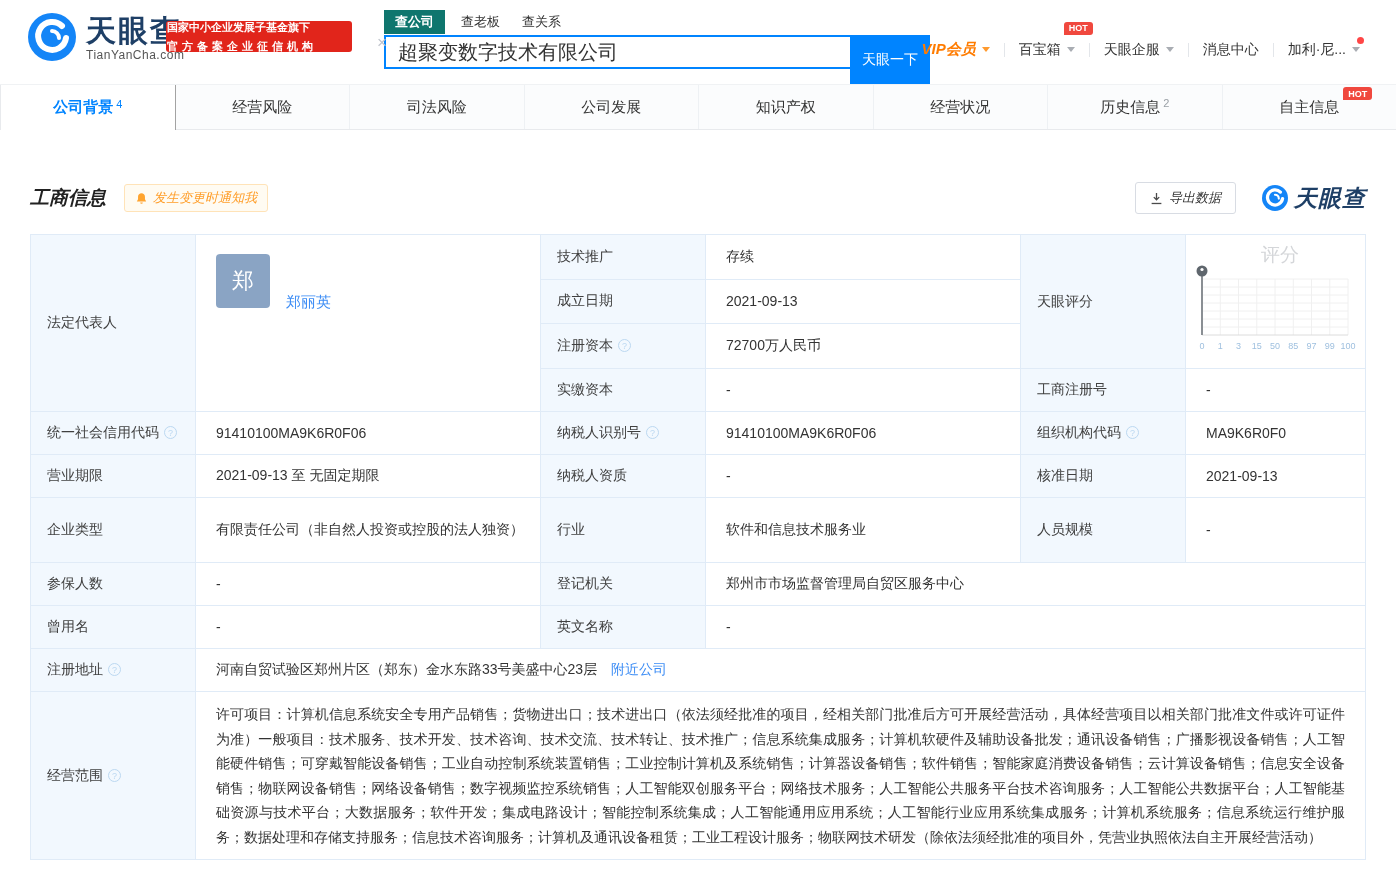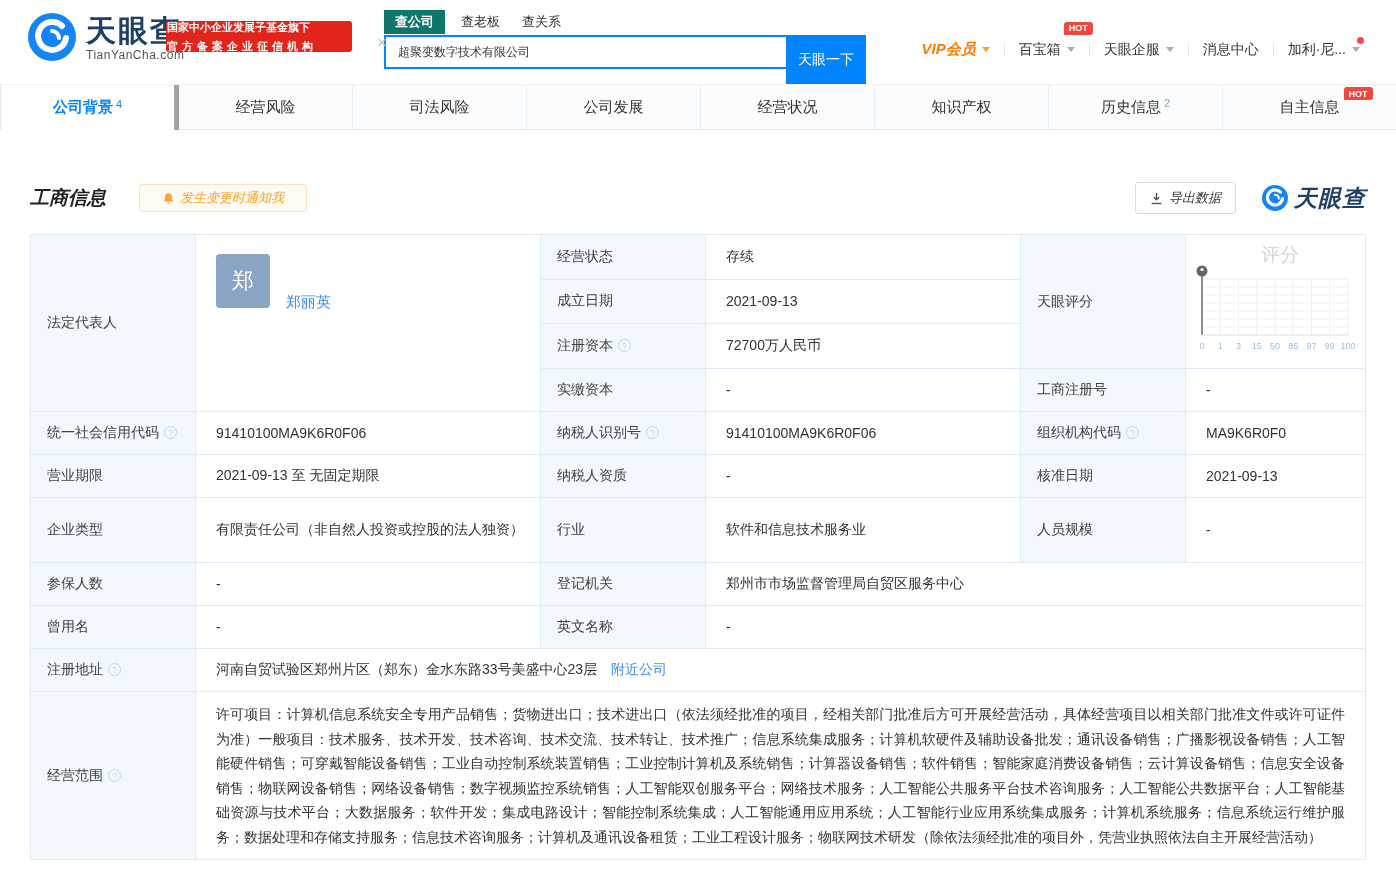--- a/index.html
+++ b/index.html
@@ -15,21 +15,21 @@
   .gov-badge { position:absolute; left:166px; top:21px; width:186px; height:31px; background:#e1251b;
     border-radius:3px; color:#fff; font-size:11px; font-weight:bold; display:flex; flex-direction:column;
     justify-content:center; padding:0 1px; line-height:19px; }
   .gov-badge .l2 { letter-spacing:4px; }
 
   .searchwrap { position:absolute; left:384px; top:10px; }
   .stabs { display:flex; align-items:center; height:24px; }
   .stab { font-size:13px; color:#333; margin-right:22px; cursor:pointer; }
   .stab.active { background:#0f766e; color:#fff; padding:3px 11px; margin-right:16px; font-weight:bold; }
   .sbar { display:flex; margin-top:1px; }
-  .sinput { width:402px; height:34px; border:2px solid #0084ff; border-right:none; font-size:12px;
+  .sinput { width:466px; height:34px; border:2px solid #0084ff; border-right:none; font-size:20px;
     padding:0 30px 0 12px; color:#333; outline:none; font-family:inherit; }
   .sclear { position:absolute; left:372px; top:33px; color:#c0c4cc; font-size:17px; cursor:pointer; width:20px; text-align:center; }
   .sbtn { width:80px; height:49px; background:#0084ff; color:#fff; border:none; font-size:14px; cursor:pointer; font-family:inherit; }
 
   .topmenu { position:absolute; right:22px; top:40px; display:flex; align-items:center; font-size:14px; }
   .tm-item { position:relative; display:flex; align-items:center; padding:0 14px; cursor:pointer; white-space:nowrap; }
   .tm-sep { width:1px; height:14px; background:#e3e6ea; }
   .vip { color:#ff7c00; font-weight:bold; font-style:italic; font-size:15px; }
   .caret { width:0; height:0; border-left:4px solid transparent; border-right:4px solid transparent;
     border-top:5px solid #a9adb3; margin-left:6px; }
@@ -37,31 +37,31 @@
   .hot-float { position:absolute; top:-19px; right:-4px; background:#f0483e; color:#fff; font-size:9px;
     font-weight:bold; padding:1.5px 5px; border-radius:3px 3px 3px 0; }
   .user-dot { position:absolute; top:-4px; right:10px; width:7px; height:7px; border-radius:50%; background:#ff4646; }
 
   
   .tabbar { display:flex; height:46px; background:#fbfcfd; border-top:1px solid #f0f2f4; border-bottom:1px solid #e8eaed; }
   .tab { flex:1; position:relative; display:flex; align-items:center; justify-content:center;
     font-size:15px; color:#333; cursor:pointer; border-right:1px solid #eef1f4; }
   .tab:last-child { border-right:none; }
   .tab.active { background:#fff; color:#0084ff; font-weight:bold; border-left:1px solid #e8eaed;
-    border-right:5px solid #a3a3a3; margin-bottom:-1px; }
+    border-right:1px solid #a3a3a3; margin-bottom:-1px; }
   .tab sup { font-size:11px; margin-left:3px; margin-top:-8px; color:#9aa0a6; font-weight:normal; }
   .tab.active sup { color:#0084ff; }
   .tab-hot { position:absolute; top:2px; left:calc(50% + 34px); background:#f0483e; color:#fff;
     font-size:9px; font-weight:bold; padding:1.5px 5px; border-radius:3px 3px 3px 0; }
 
   
   .section-head { display:flex; align-items:center; margin:52px 30px 20px 30px;font-style:italic; }
   .section-title { font-size:19px; font-weight:bold; color:#222; }
-  .notify-btn { display:flex; align-items:center; margin-left:33px; background:#fffbf2; border:1px solid #ffe3b8;
-    border-radius:3px; padding:4px 22px; font-size:13px; color:#ff9d28; cursor:pointer; }
+  .notify-btn { display:flex; align-items:center; margin-left:18px; background:#fffbf2; border:1px solid #ffe3b8;
+    border-radius:3px; padding:4px 10px; font-size:13px; color:#ff9d28; cursor:pointer; }
   .notify-btn svg { margin-right:5px; }
   .spacer { flex:1; }
   .export-btn { display:flex; align-items:center; border:1px solid #d8dce3; border-radius:3px; background:#fff;
     padding:6px 14px; font-size:13px; color:#333; cursor:pointer; }
   .export-btn svg { margin-right:6px; }
   .watermark { display:flex; align-items:center; margin-left:26px; }
   .watermark-text { font-size:23px; font-weight:bold; color:#1e3f66; margin-left:6px; letter-spacing:1px; }
 
   
   table.info { width:1336px; margin:0 30px; border-collapse:collapse; table-layout:fixed; }
@@ -155,24 +155,24 @@
   <div class="tab">
     <span>经营风险</span>
   </div>
   <div class="tab">
     <span>司法风险</span>
   </div>
   <div class="tab">
     <span>公司发展</span>
   </div>
   <div class="tab">
+    <span>知识产权</span>
+  </div>
+  <div class="tab">
     <span>经营状况</span>
-  </div>
-  <div class="tab">
-    <span>知识产权</span>
   </div>
   <div class="tab">
     <span>历史信息</span>
     <sup>2</sup>
   </div>
   <div class="tab">
     <span>自主信息</span>
     <span class="tab-hot">HOT</span>
   </div>
 </div>
@@ -215,21 +215,21 @@
   </colgroup>
   <tbody>
       <tr class="r43">
     <td class="lbl" rowspan="4">法定代表人</td>
     <td class="val rep-cell" rowspan="4">
       <div class="rep-wrap">
         <div class="avatar">郑</div>
         <a class="lnk rep-name">郑丽英</a>
       </div>
     </td>
-    <td class="lbl">经营状态</td>
+    <td class="lbl">技术推广</td>
     <td class="val">存续</td>
     <td class="lbl" rowspan="3">天眼评分</td>
     <td class="val score-cell" rowspan="3">
       <svg width="175" height="122" viewBox="0 0 175 122">
         <text x="92" y="22" font-size="19" fill="#d4d6d9" text-anchor="middle">评分</text>
         <g stroke="#f0f0f0" stroke-width="1">
           <line x1="14" y1="40" x2="160" y2="40"></line>
               <line x1="14" y1="48" x2="160" y2="48"></line>
           <line x1="14" y1="56" x2="160" y2="56"></line>
               <line x1="14" y1="64" x2="160" y2="64"></line>

